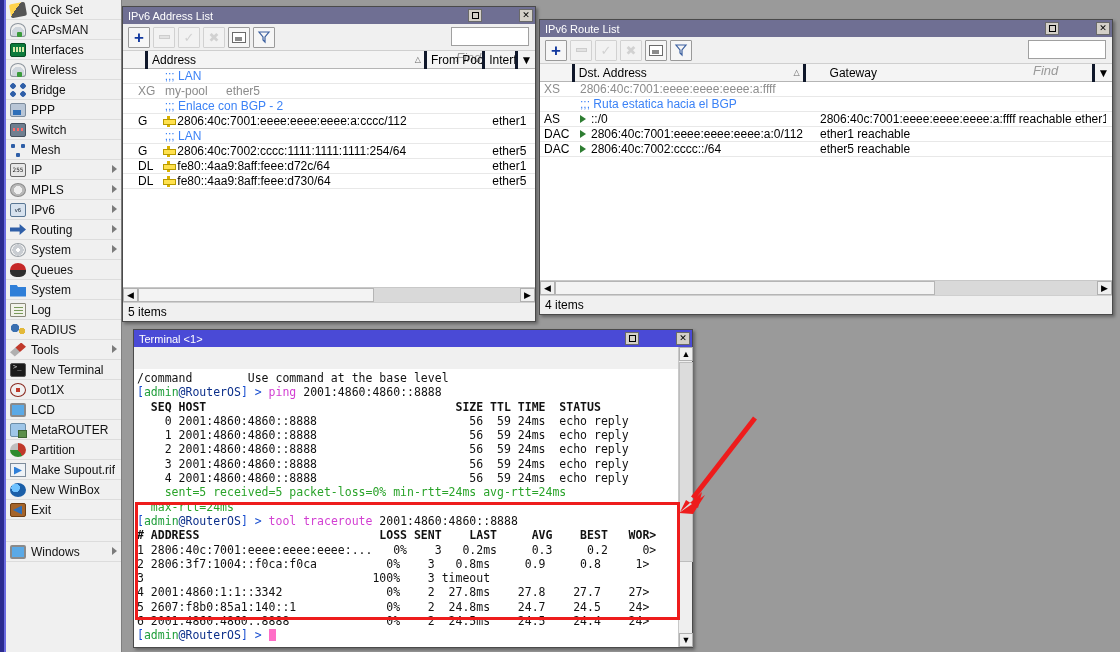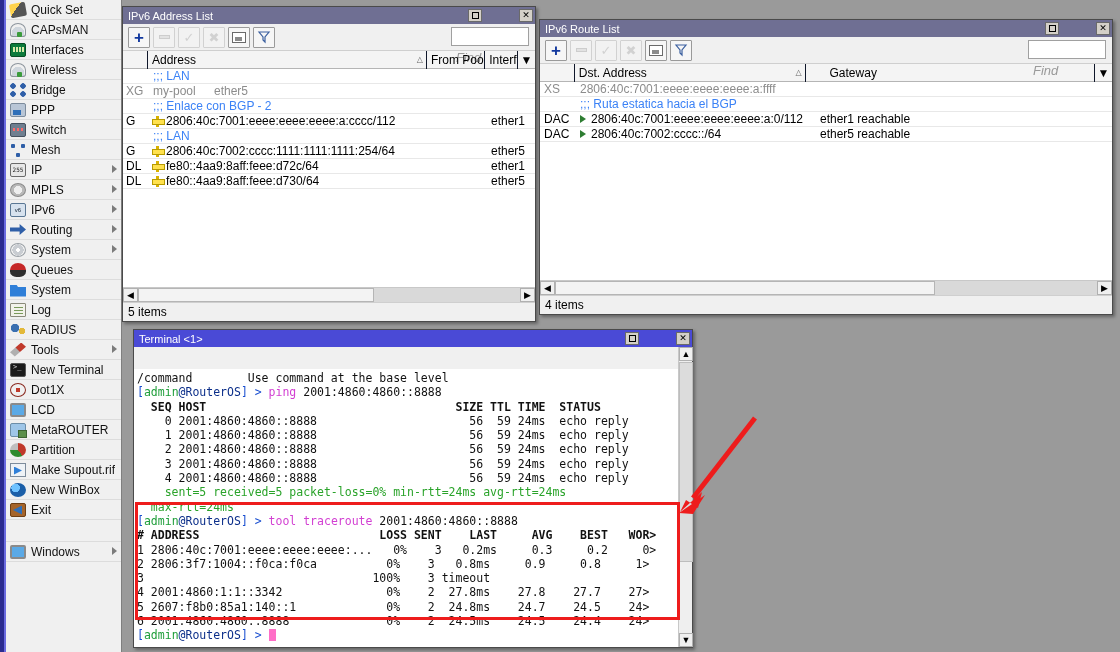--- a/index.html
+++ b/index.html
@@ -115,29 +115,29 @@
   .g-plus{color:#12389e;font-weight:bold;font-size:17px;line-height:1;}
   .g-minus{display:block;width:11px;height:4px;background:#c9c9c9;border:1px solid #8e8e8e;}
   .g-check{color:#9a9a9a;font-size:13px;}
   .g-x{color:#9a9a9a;font-size:13px;}
   .g-box{width:14px;height:11px;border:1px solid #6a6a6a;background:#fff;position:relative;}
   .g-box:after{content:"";position:absolute;left:2px;top:4px;width:7px;height:4px;background:#8a8a8a;}
 
   
   .colhdr{display:flex;height:18px;background:#f4f4f4;border-bottom:1px solid #b5b5b5;
     font-size:12px;align-items:center;}
-  .ch{border-right:1px solid #0f172a;height:18px;line-height:18px;padding-left:4px;
+  .ch{border-right:3px solid #0f172a;height:18px;line-height:18px;padding-left:4px;
     overflow:hidden;white-space:nowrap;position:relative;}
   .ch.sorted:after{content:"\25B3";position:absolute;right:3px;top:0;font-size:8px;color:#666;}
   .ch.flagcol{width:26px;}
   .listbody{background:#fff;overflow:hidden;position:relative;}
   .row{display:flex;height:15px;font-size:12px;align-items:center;border-bottom:1px solid #e8e8e8;}
   .row.cmt{color:#3b82f6;}
   .cell{height:15px;line-height:15px;padding-left:4px;overflow:hidden;white-space:nowrap;}
-  .cell.flag{width:26px;padding-left:3px;}
+  .cell.flag{width:26px;padding-left:3px;margin-left:12px;}
   .dim{color:#8c8c8c;}
   .pin{display:inline-block;width:11px;height:11px;vertical-align:-2px;margin-right:3px;position:relative;}
   .pin:before{content:"";position:absolute;left:4px;top:0;width:3px;height:11px;background:#d9b100;}
   .pin:after{content:"";position:absolute;left:0;top:3px;width:11px;height:4px;background:#ffe14d;border:1px solid #b79a00;}
   .pin.grey:before{background:#b8b8b8;}
   .pin.grey:after{background:#d8d8d8;border-color:#9a9a9a;}
   .tri{display:inline-block;width:0;height:0;margin-right:5px;vertical-align:0px;
     border-left:6px solid #2e7d32;border-top:4px solid transparent;border-bottom:4px solid transparent;}
   .tri.grey{border-left-color:#9a9a9a;}
 
@@ -433,20 +433,25 @@
   <div class="listbody" id="route-rows" style="height:198px;">
       <div class="row">
         <div class="cell dim" style="width:36px;">XS</div>
         <div class="cell dim" style="width:290px;">2806:40c:7001:eeee:eeee:eeee:a:ffff</div>
       </div>
       <div class="row cmt">
         <div class="cell" style="width:36px;"></div>
         <div class="cell" style="width:500px;">;;; Ruta estatica hacia el BGP</div>
       </div>
       <div class="row">
+        <div class="cell" style="width:36px;">AS</div>
+        <div class="cell" style="width:240px;"><span class="tri "></span><span>::/0</span></div>
+        <div class="cell" style="width:290px;">2806:40c:7001:eeee:eeee:eeee:a:ffff reachable ether1</div>
+      </div>
+      <div class="row">
         <div class="cell" style="width:36px;">DAC</div>
         <div class="cell" style="width:240px;"><span class="tri "></span><span>2806:40c:7001:eeee:eeee:eeee:a:0/112</span></div>
         <div class="cell" style="width:290px;">ether1 reachable</div>
       </div>
       <div class="row">
         <div class="cell" style="width:36px;">DAC</div>
         <div class="cell" style="width:240px;"><span class="tri "></span><span>2806:40c:7002:cccc::/64</span></div>
         <div class="cell" style="width:290px;">ether5 reachable</div>
       </div>
     </div>

